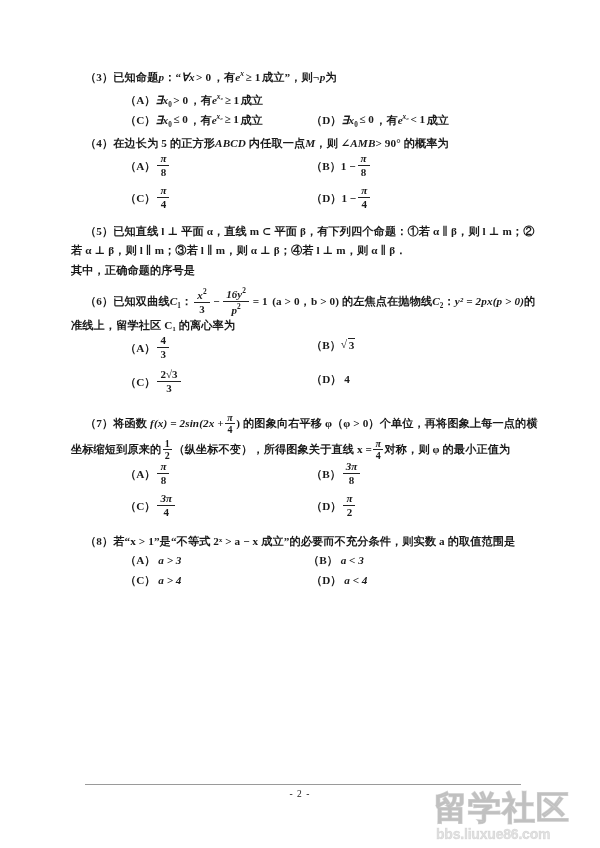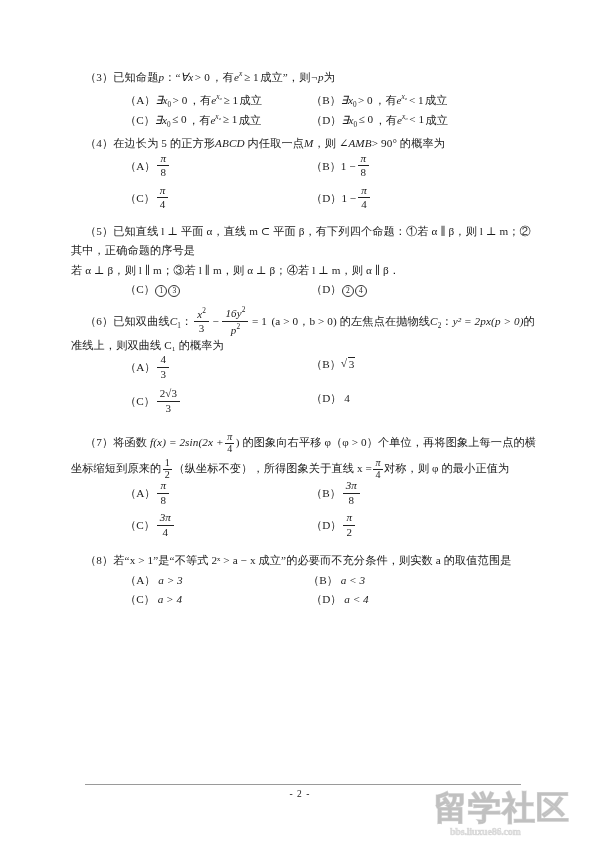--- a/index.html
+++ b/index.html
@@ -19,20 +19,21 @@
     position: absolute;
     left: 0; top: 0;
     width: 600px;
     height: 848px;
   }
   .content {
     position: absolute;
     left: 85px;
     top: 64px;
     width: 435px;
+    font-weight: bold;
   }
 
   
   .qblock { margin-bottom: 0px; }
   .qline {
     font-size: 11.2px;
     line-height: 19.5px;
     white-space: nowrap;
     letter-spacing: .1px;
   }
@@ -176,48 +177,44 @@
     letter-spacing: 1px;
     color: rgba(150,150,150,0.30);
     -webkit-text-stroke: 1.2px rgba(150,150,150,0.42);
     line-height: 40px;
     white-space: nowrap;
   }
   .wm-url {
     position: absolute;
     left: 2px;
     top: 38px;
-    font-family: Liberation Serif, serif;
-    font-size: 10px;
+    font-family: Liberation Sans, sans-serif;
+    font-size: 14px;
     font-weight: bold;
     color: rgba(160,160,160,0.30);
     -webkit-text-stroke: 0.5px rgba(160,160,160,0.30);
     letter-spacing: -0.2px;
     white-space: nowrap;
-    margin-left: 14px;
   }
 </style>
 </head>
 <body>
 
 <div class="page">
   <div class="content">
 
     <div class="qblock">
       <div class="qline">
         <span>（3）</span><span>已知命题</span><span class="mi">p</span><span>：“</span><span class="mi">∀x</span><span class="op">&gt; 0</span><span>，有</span><span class="mi">e</span><span class="sup">x</span><span class="op">≥ 1</span><span>成立”，则</span><span class="mi">¬p</span><span>为</span>
       </div>
 
       <div class="opts">
         <div class="opt colA">
           <span>（A）</span><span class="mi">∃x</span><span class="sub">0</span><span class="op">&gt; 0</span><span>，有</span><span class="mi">e</span><span class="sup">x₀</span><span class="op">≥ 1</span><span>成立</span>
         </div>
-        <div class="opt colB">
-          <span>（B）</span><span class="mi">∃x</span><span class="sub">0</span><span class="op">&gt; 0</span><span>，有</span><span class="mi">e</span><span class="sup">x₀</span><span class="op">&lt; 1</span><span>成立</span>
-        </div>
       </div>
 
       <div class="opts">
         <div class="opt colA">
           <span>（C）</span><span class="mi">∃x</span><span class="sub">0</span><span class="op">≤ 0</span><span>，有</span><span class="mi">e</span><span class="sup">x₀</span><span class="op">≥ 1</span><span>成立</span>
         </div>
         <div class="opt colB">
           <span>（D）</span><span class="mi">∃x</span><span class="sub">0</span><span class="op">≤ 0</span><span>，有</span><span class="mi">e</span><span class="sup">x₀</span><span class="op">&lt; 1</span><span>成立</span>
         </div>
       </div>
@@ -261,50 +258,42 @@
       </div>
     </div>
 
     <div style="height:4px"></div>
 
     <div class="qblock">
       <div class="qline">
         <span>（5）</span><span>已知直线 l ⊥ 平面 α，直线 m ⊂ 平面 β，有下列四个命题：①若 α ∥ β，则 l ⊥ m；②</span>
       </div>
       <div class="qline" style="margin-left:-14px">
+        <span>若 α ⊥ β，则 l ∥ m；③若 l ∥ m，则 α ⊥ β；④若 l ⊥ m，则 α ∥ β．</span>
+      </div>
+      <div class="qline" style="margin-left:-14px">
         <span>其中，正确命题的序号是</span>
       </div>
-      <div class="qline" style="margin-left:-14px">
-        <span>若 α ⊥ β，则 l ∥ m；③若 l ∥ m，则 α ⊥ β；④若 l ⊥ m，则 α ∥ β．</span>
-      </div>
-
-      <div class="opts">
-        <div class="opt colA">
-          <span>（C）</span><span class="circnum">1</span><span class="circnum">3</span>
-        </div>
-        <div class="opt colB">
-          <span>（D）</span><span class="circnum">2</span><span class="circnum">4</span>
-        </div>
-      </div>
+
     </div>
 
     <div style="height:6px"></div>
 
     <div class="qblock">
       <div class="qline" style="height:30px;line-height:30px">
         <span>（6）</span><span>已知双曲线</span><span class="mi">C</span><span class="sub">1</span><span>：</span><span class="dfrac">
             <span class="num"><span class="mi">x</span><span class="supn">2</span></span>
             <span class="den">3</span>
           </span><span class="op">−</span><span class="dfrac">
             <span class="num"><span class="mi">16y</span><span class="supn">2</span></span>
             <span class="den"><span class="mi">p</span><span class="supn">2</span></span>
           </span><span class="op">= 1</span>&nbsp;<span>(a &gt; 0，b &gt; 0) 的左焦点在抛物线</span><span class="mi">C</span><span class="sub">2</span><span>：</span><span class="mi">y² = 2px(p &gt; 0)</span><span>的</span>
       </div>
       <div class="qline" style="margin-left:-14px">
-        <span>准线上，则双曲线 C₁ 的概率为</span>
+        <span>准线上，留学社区 C₁ 的离心率为</span>
       </div>
 
       <div class="opts tall" style="height:34px">
         <div class="opt colA">
           <span>（A）</span><span class="dfrac">
               <span class="num">4</span>
               <span class="den">3</span>
             </span>
         </div>
         <div class="opt colB">

